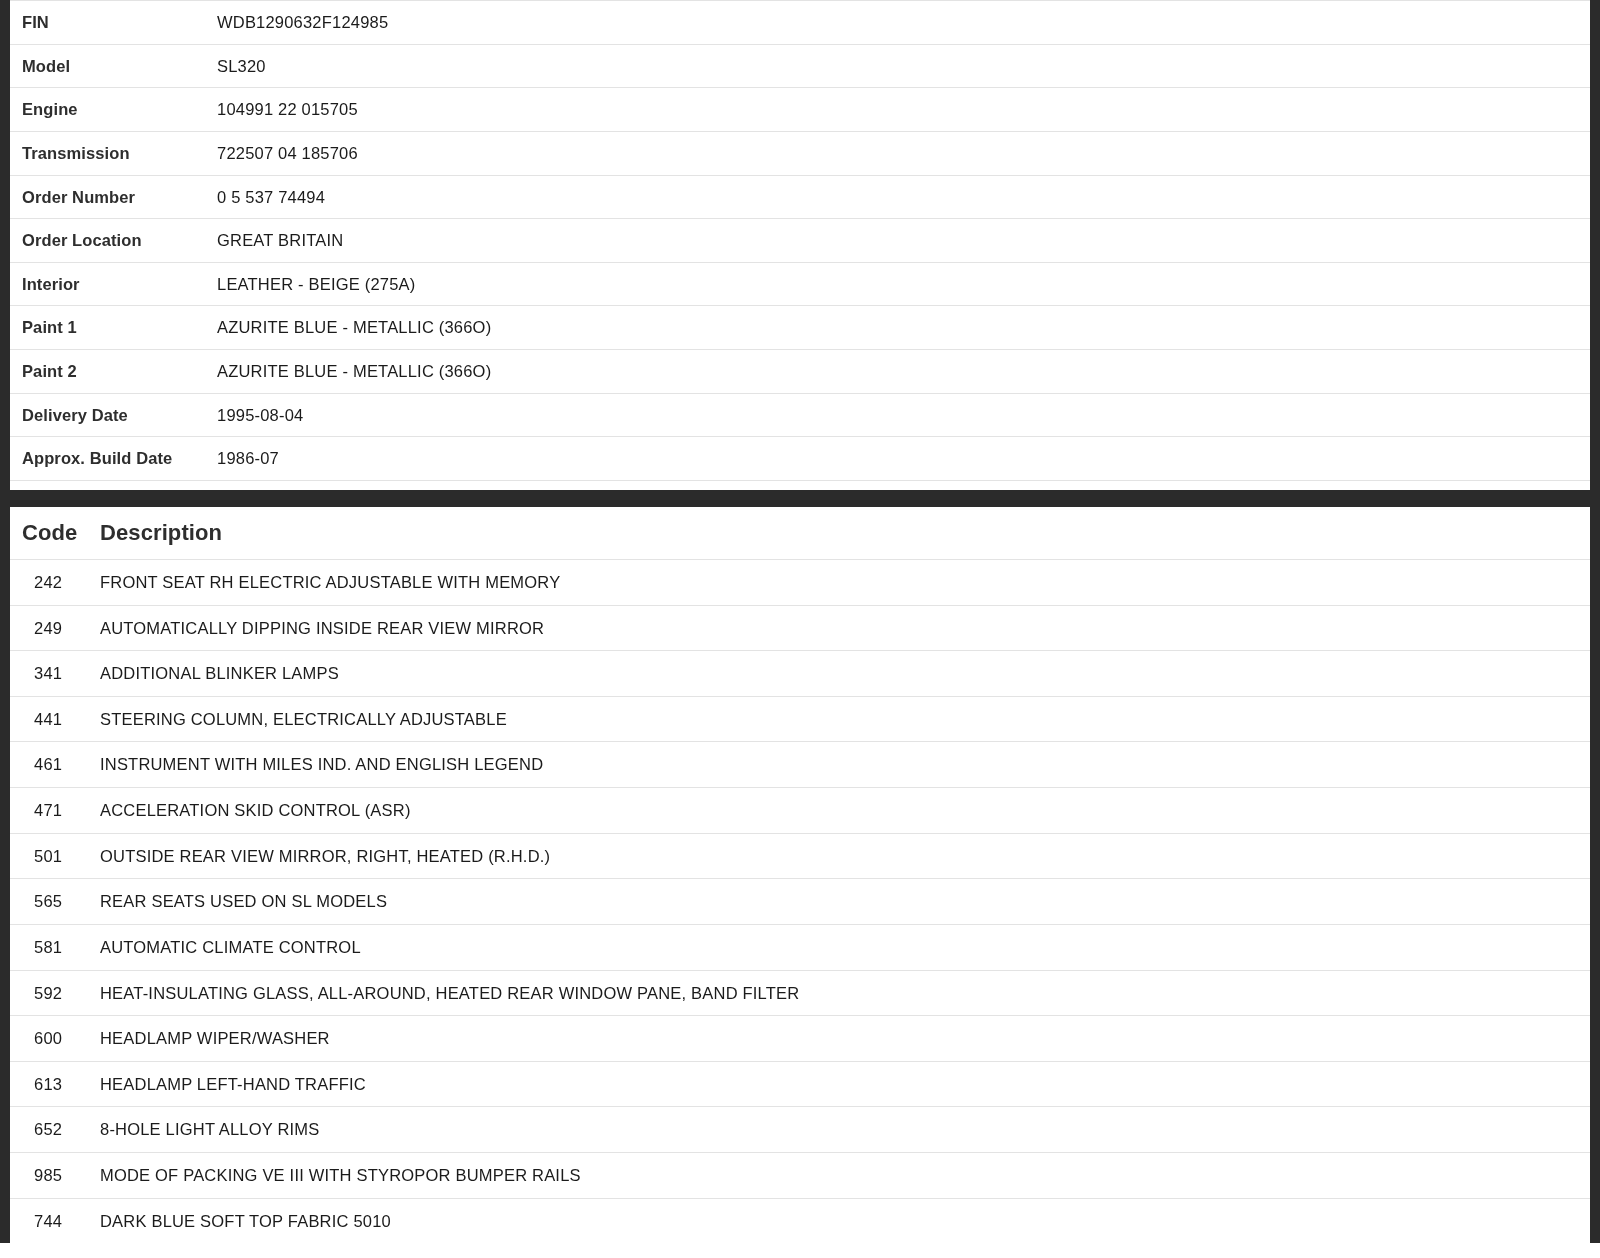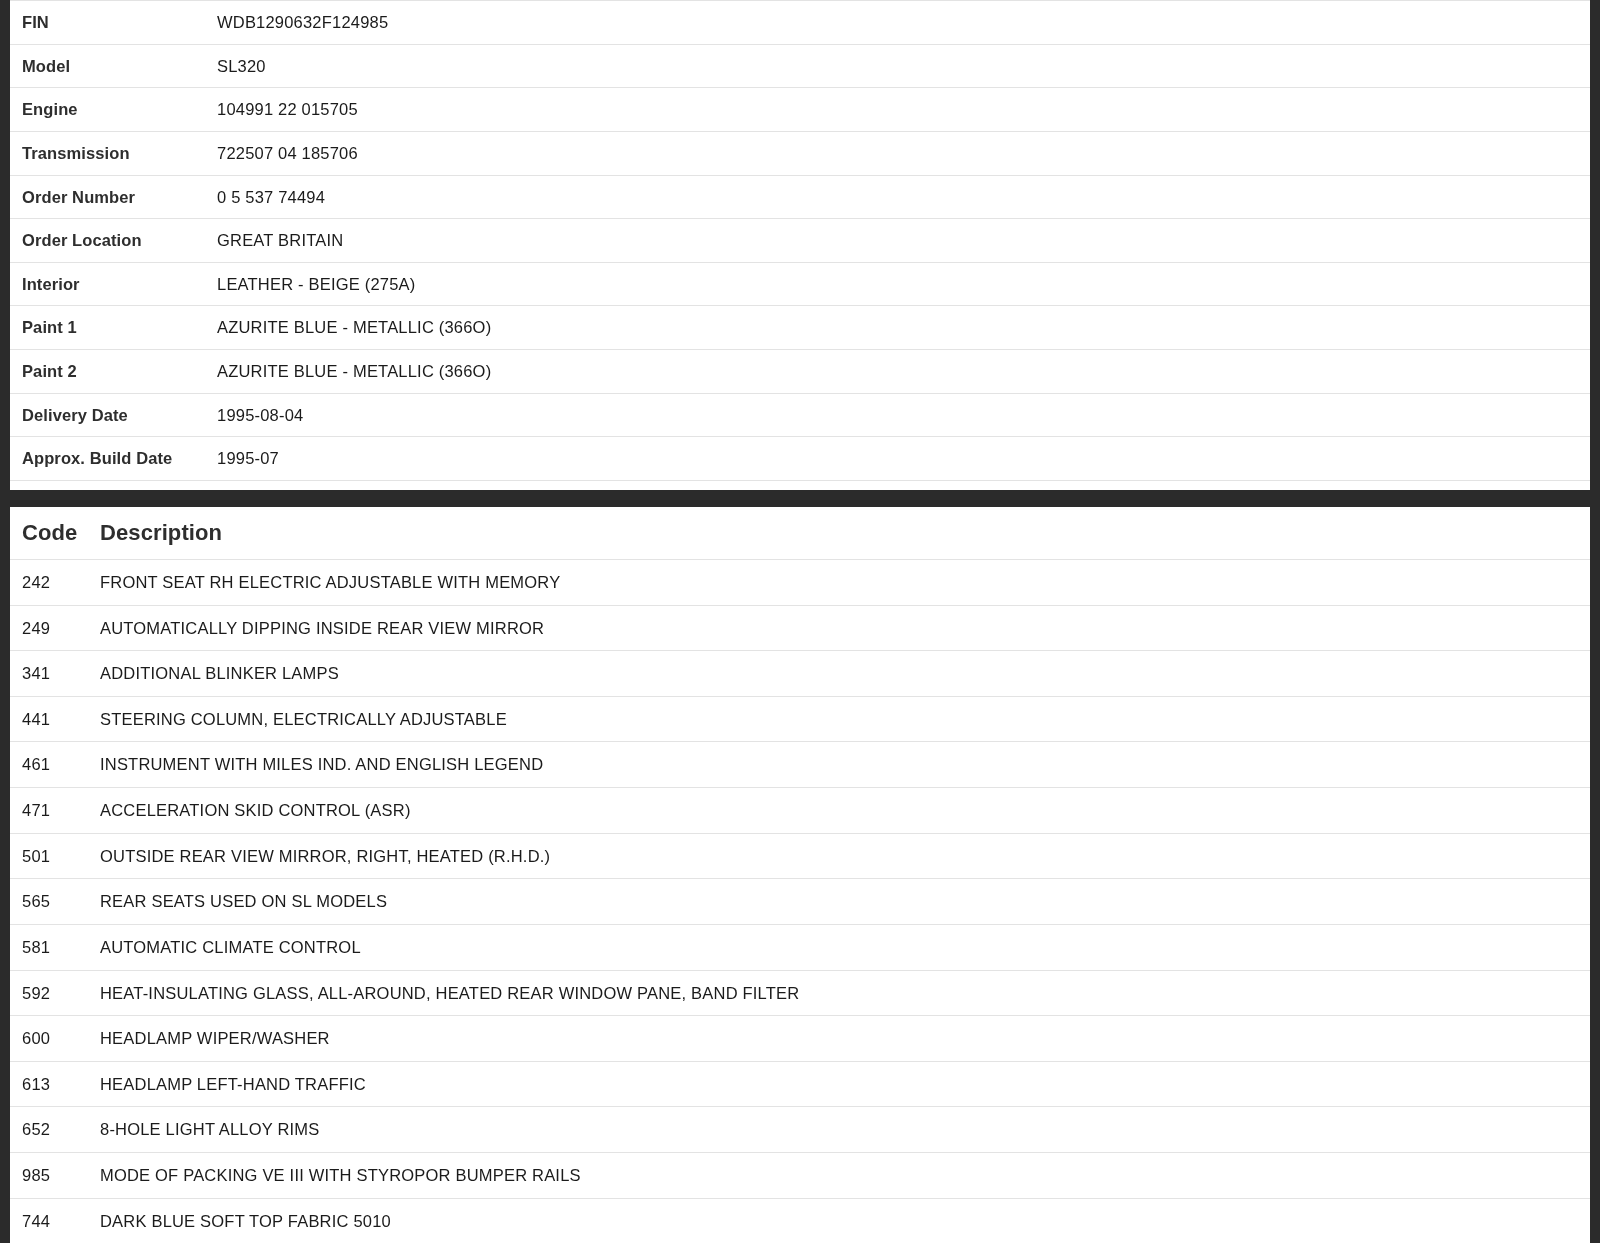--- a/index.html
+++ b/index.html
@@ -98,21 +98,21 @@
   table.options tbody td {
     font-size: 16.5px;
     color: #1b1b1b;
     padding: 12px 0 12px 0;
     border-bottom: 1px solid #e3e3e3;
     letter-spacing: 0.2px;
     line-height: 1.25;
   }
   table.options tbody td.code {
     width: 78px;
-    padding-left: 12px;
+    padding-left: 24px;
     font-weight: 400;
   }
   table.options tbody tr:last-child td {
     border-bottom: none;
   }
 </style>
 </head>
 <body>
 
 <div class="page">
@@ -157,21 +157,21 @@
           <tr>
             <td class="label">Paint 2</td>
             <td class="value">AZURITE BLUE - METALLIC (366O)</td>
           </tr>
           <tr>
             <td class="label">Delivery Date</td>
             <td class="value">1995-08-04</td>
           </tr>
           <tr>
             <td class="label">Approx. Build Date</td>
-            <td class="value">1995-07</td>
+            <td class="value">1986-07</td>
           </tr>
         </tbody>
     </table>
   </div>
 
   <div class="divider-bar"></div>
 
   <div class="content">
     <table class="options">
       <thead>

